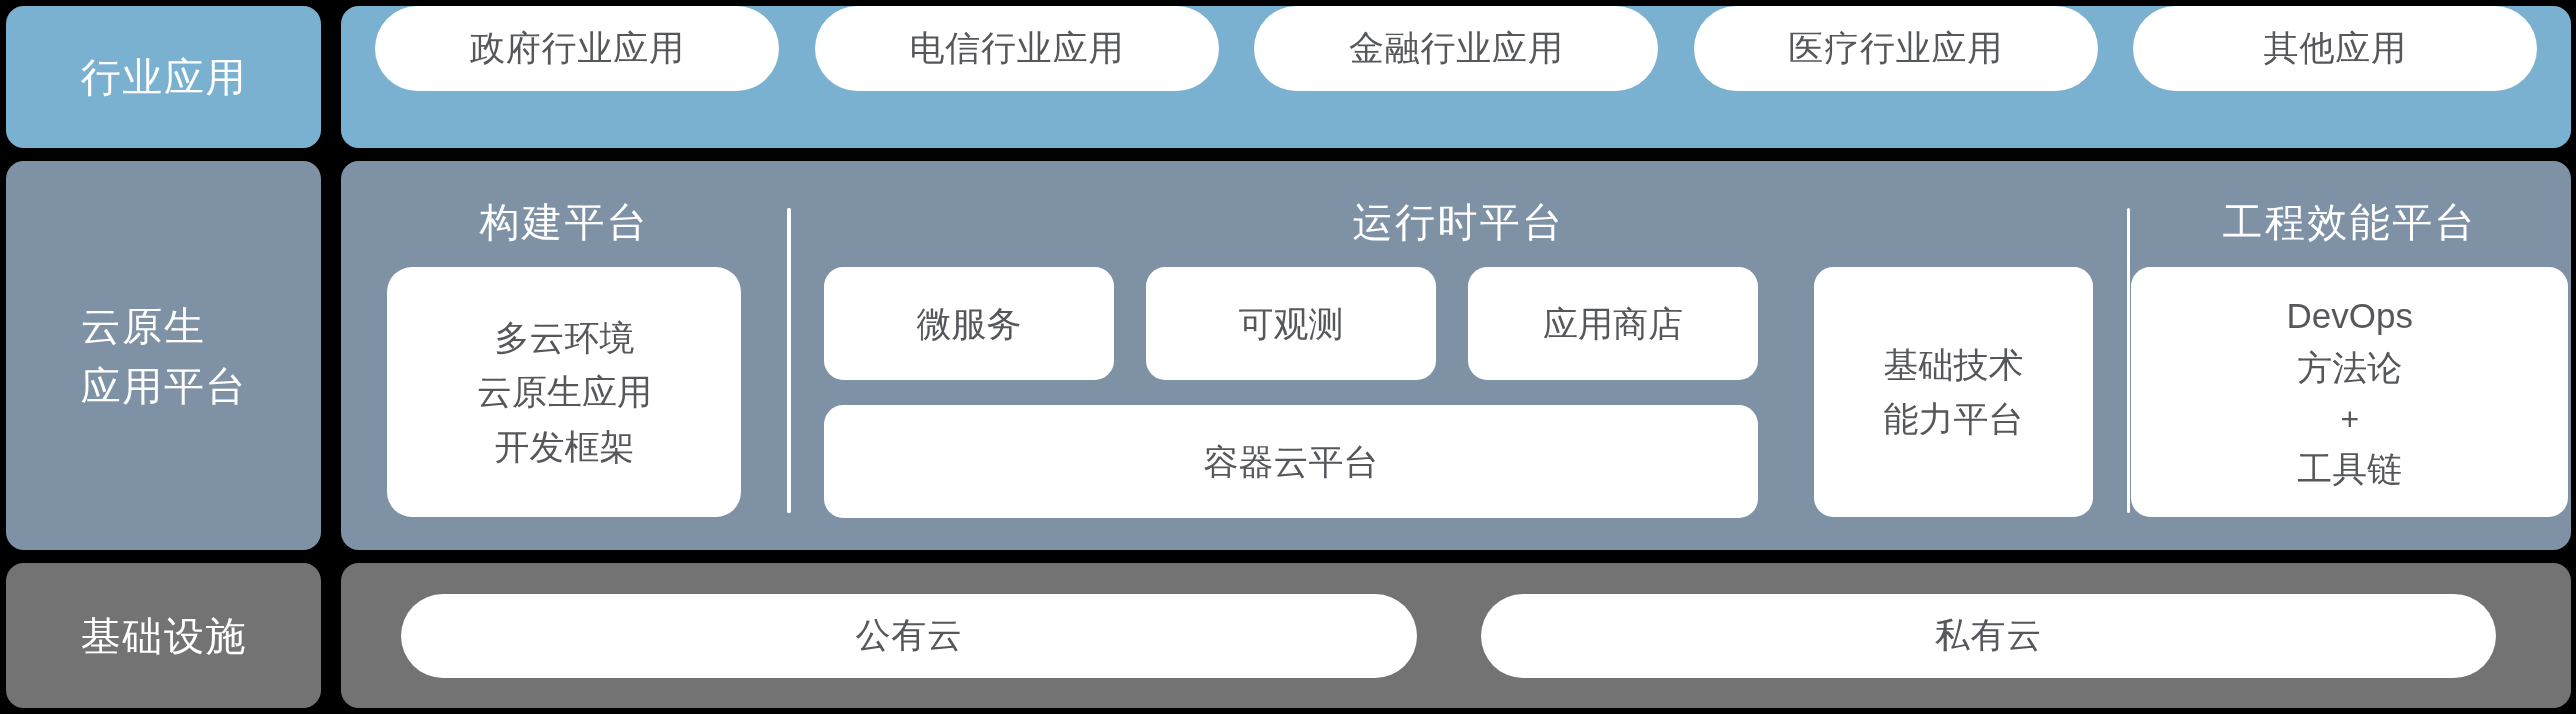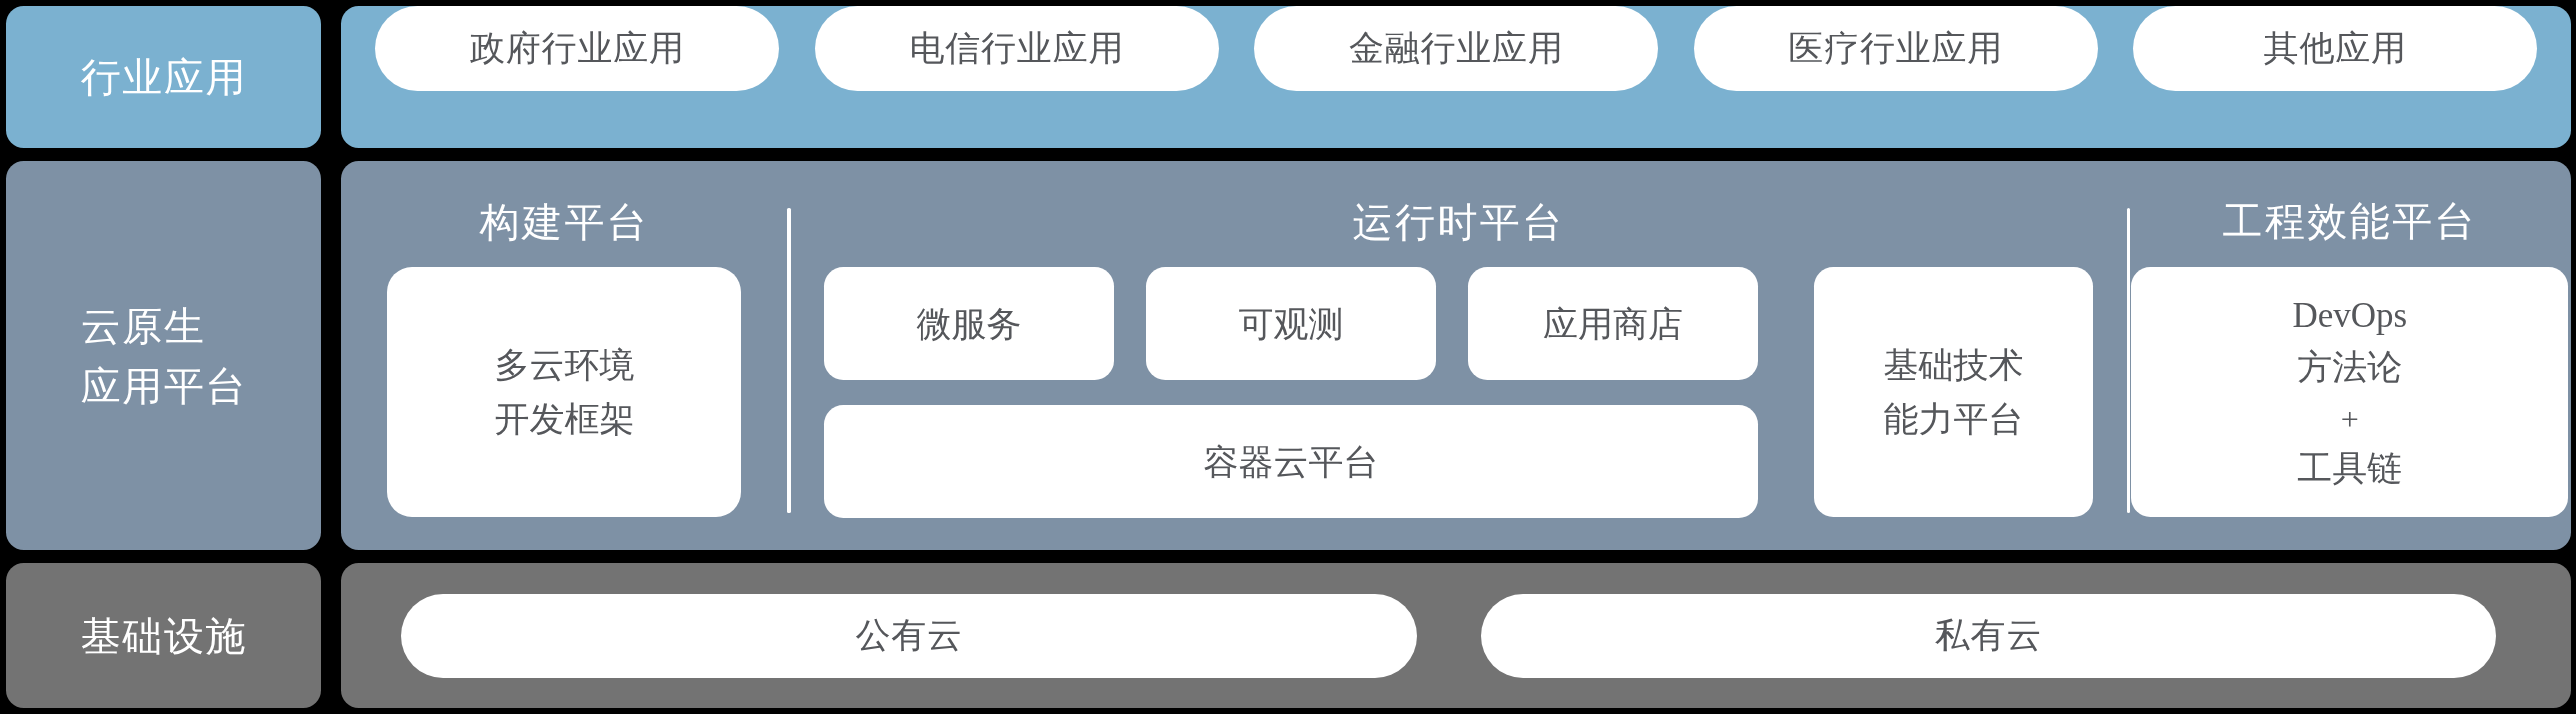--- a/index.html
+++ b/index.html
@@ -74,21 +74,21 @@
   .runtime-grid {
     display: grid;
     grid-template-columns: 290px 290px 290px;
     grid-template-rows: 113px 113px;
     gap: 25px 32px;
   }
   .runtime-grid .card { height: auto; }
   .wide-card { grid-column: 1 / 4; }
   .tall-card { width: 279px; height: 250px; }
 
-  .section-devops { width: 440px; align-items: center; font-family: Liberation Serif, serif; }
+  .section-devops { width: 440px; align-items: center; }
   .devops-card { width: 437px; height: 250px; line-height: 1.5; }
   .devops-card .plus-line { font-size: 32px; }
 
   
   .infra-content {
     display: flex; align-items: center; gap: 64px;
     padding: 0 75px 0 60px;
   }
   .infra-content .pill { flex: 1 1 0; height: 84px; border-radius: 43px; }
 </style>
@@ -123,20 +123,21 @@
       <span>云原生</span><br>
       <span>应用平台</span>
     </span>
   </div>
   <div class="block slate platform-content">
 
     <div class="section section-build">
       <div class="section-heading">构建平台</div>
       <div class="card build-card">
         <span>多云环境</span>
+        <span>云原生应用</span>
         <span>开发框架</span>
       </div>
     </div>
 
     <div class="vdivider"></div>
 
     <div class="section section-runtime">
       <div class="section-heading">运行时平台</div>
       <div class="runtime-body">
         <div class="runtime-grid">

